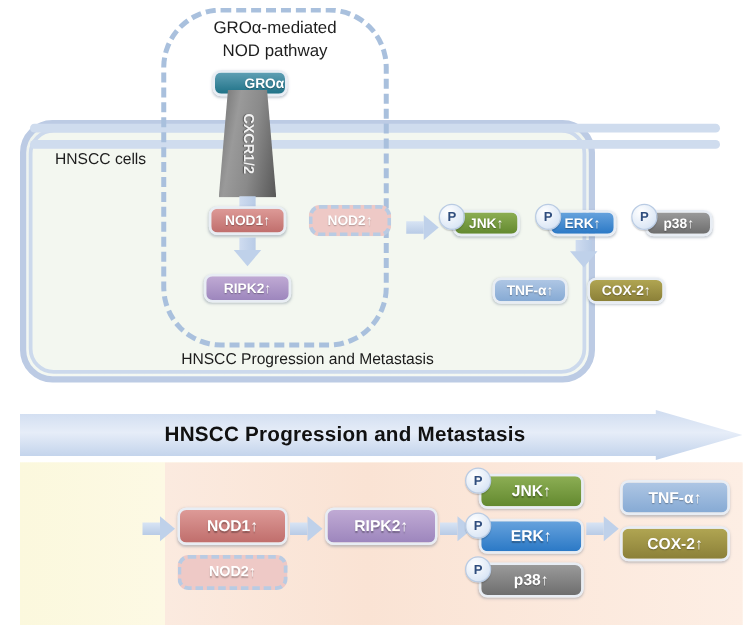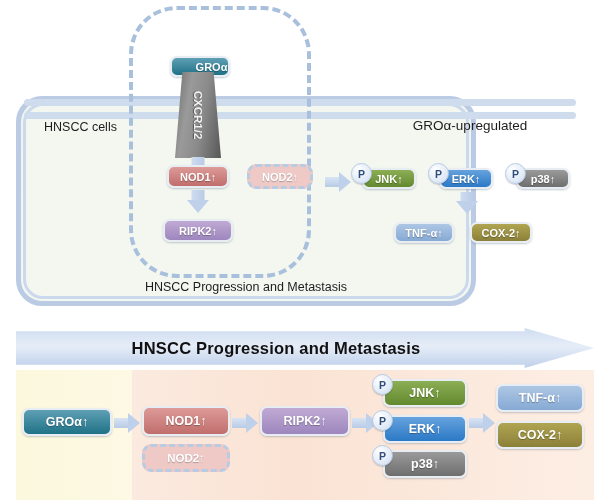--- a/index.html
+++ b/index.html
@@ -110,20 +110,22 @@
   <div class="membrane-inner"></div>
   <div class="cell-label">HNSCC cells</div>
   <div class="cell-footer">HNSCC Progression and Metastasis</div>
 </div>
 
 <div class="mem-bar" style="top:99px;left:24px;width:552px;border-radius:4px;"></div>
 <div class="mem-bar" style="top:112px;left:24px;width:552px;border-radius:4px;"></div>
 
 <div id="nod-region"></div>
 <div class="nod-title">
+  <div>GROα-mediated</div>
+  <div>NOD pathway</div>
 </div>
 
 <div class="node small n-groa" style="left:170px;top:56px;width:60px;height:21px;padding-left:23px;">GROα</div>
 
 <div id="receptor">
   <span>CXCR1/2</span>
 </div>
 
 <div class="ad" style="left:186px;top:157px;width:24px;height:24px;">
   <div class="shaft" style="top:0;width:13px;height:12px;"></div>
@@ -139,21 +141,20 @@
 </div>
 
 <div class="node small n-ripk2" style="left:163px;top:219px;width:70px;height:23px;">RIPK2↑</div>
 
 <div class="ar" style="left:325px;top:172px;height:20px;">
   <div class="shaft" style="width:14px;height:10px;"></div>
   <div class="head"></div>
 </div>
 
 <div class="mapk-title">
-  <div>GROα-upregulated</div>
 </div>
 
 <div class="pcircle" style="left:351px;top:163px;">P</div>
 <div class="node small n-jnk" style="left:362px;top:168px;width:54px;height:21px;">JNK↑</div>
 
 <div class="pcircle" style="left:428px;top:163px;">P</div>
 <div class="node small n-erk" style="left:439px;top:168px;width:54px;height:21px;">ERK↑</div>
 
 <div class="pcircle" style="left:505px;top:163px;">P</div>
 <div class="node small n-p38" style="left:516px;top:168px;width:54px;height:21px;">p38↑</div>
@@ -170,21 +171,20 @@
 
   <div id="bottom-bg">
     <div class="yellow"></div>
     <div class="peach"></div>
   </div>
 
   <div id="banner">
     <span>HNSCC Progression and Metastasis</span>
   </div>
 
-  <div class="node big n-groa" style="left:22px;top:86px;width:90px;height:28px;">GROα↑</div>
 
   <div class="ar" style="left:114px;top:92px;height:18px;">
     <div class="shaft" style="width:14px;height:10px;"></div>
     <div class="head"></div>
   </div>
 
   <div class="node big n-nod1" style="left:142px;top:84px;width:88px;height:30px;">NOD1↑</div>
   <div class="node-dashed" style="left:142px;top:122px;width:88px;height:28px;font-size:11.5px;">NOD2↑</div>
 
   <div class="ar" style="left:232px;top:92px;height:18px;">

